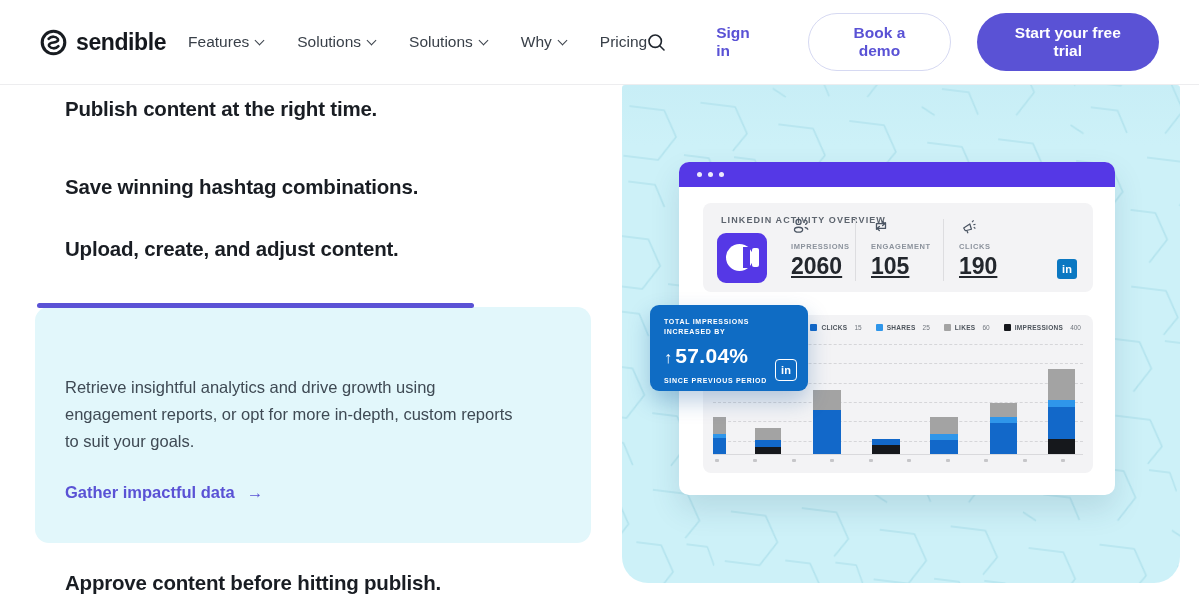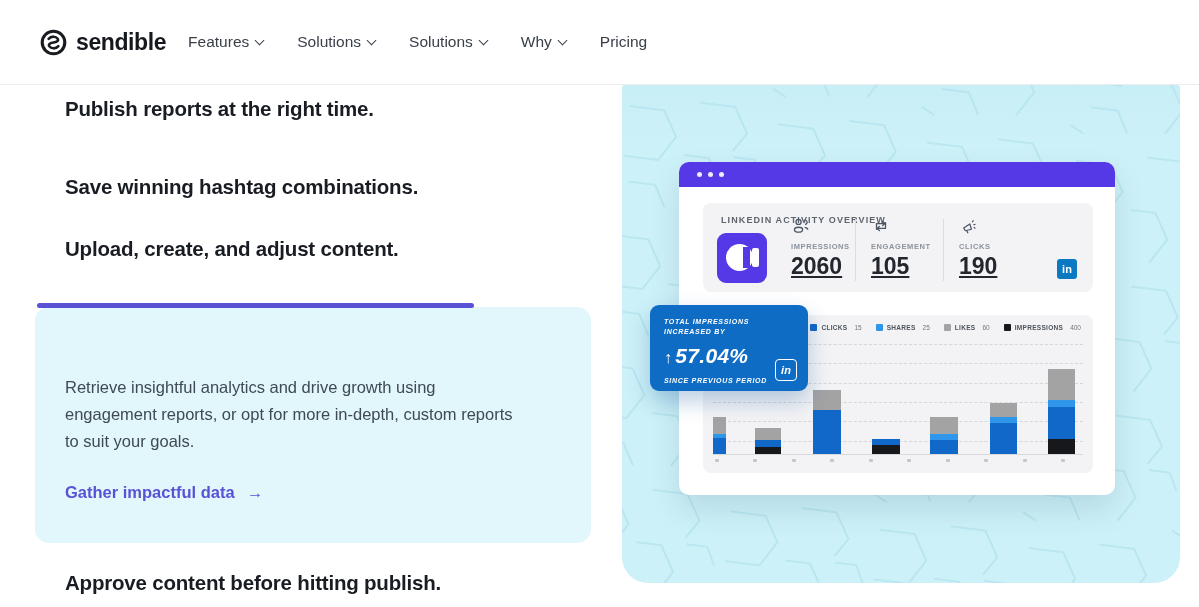--- a/index.html
+++ b/index.html
@@ -72,21 +72,21 @@
   .legend-label { font-size:6.5px; font-weight:700; letter-spacing:.3px; color:#4d545c; }
   .legend-val { font-size:6.5px; color:#70767e; margin-left:3px; }
   .gridline { position:absolute; left:10px; right:10px; height:0; border-top:1px dashed #d6d6d9; }
   .baseline { position:absolute; left:10px; right:10px; top:139px; height:1px; background:#d9d9dc; }
   .bar { position:absolute; bottom:19px; display:flex; flex-direction:column; justify-content:flex-end; }
   .seg { width:100%; }
   .tick { position:absolute; top:144px; width:4px; height:3px; background:#c6c6c9; border-radius:1px; }
 
   .highlight { position:absolute; left:28px; top:220px; width:158px; height:86px; background:#0f6cc4;
     border-radius:9px; z-index:4; color:#fff; padding:12px 12px 10px 14px;
-    box-shadow:0 10px 22px rgba(12,80,150,.28);font-style:italic; }
+    box-shadow:0 10px 22px rgba(12,80,150,.28); }
   .hl-small { font-size:7px; font-weight:700; letter-spacing:.7px; line-height:10px; }
   .hl-value { font-size:21px; font-weight:700; margin:7px 0 8px; letter-spacing:.3px; }
   .hl-value .arrow { font-size:16px; font-weight:400; margin-right:3px; }
   .hl-badge { position:absolute; right:11px; bottom:10px; width:22px; height:22px;
     border:1.6px solid #fff; border-radius:4px; color:#fff; font-size:11px; font-weight:700;
     display:flex; align-items:center; justify-content:center; }
 </style>
 </head>
 <body>
 
@@ -116,24 +116,35 @@
         <span class="chev"></span>
       </div>
       <div class="nav-item">
         <span>Why</span>
         <span class="chev"></span>
       </div>
       <div class="nav-item">
         <span>Pricing</span>
       </div>
     </nav>
+  <div class="nav-right">
+    <span class="search-btn">
+      <svg width="19" height="19" viewBox="0 0 19 19" fill="none">
+        <circle cx="8.2" cy="8.2" r="6.2" stroke="#20262e" stroke-width="1.6"></circle>
+        <path d="M13 13 L17 17" stroke="#20262e" stroke-width="1.6" stroke-linecap="round"></path>
+      </svg>
+    </span>
+    <span class="signin">Sign in</span>
+    <button class="btn-outline">Book a demo</button>
+    <button class="btn-filled">Start your free trial</button>
+  </div>
 </header>
 
 <section>
-  <h3 class="feature-h" style="top:97px;">Publish reports at the right time.</h3>
+  <h3 class="feature-h" style="top:97px;">Publish content at the right time.</h3>
   <h3 class="feature-h" style="top:175px;">Save winning hashtag combinations.</h3>
   <h3 class="feature-h" style="top:237px;">Upload, create, and adjust content.</h3>
 
   <div class="progress-bar"></div>
   <div class="active-card">
     <p class="active-body">Retrieve insightful analytics and drive growth using engagement reports, or opt for more in-depth, custom reports to suit your goals.</p>
     <div class="active-cta">
       <span>Gather impactful data</span>
       <span>→</span>
     </div>

